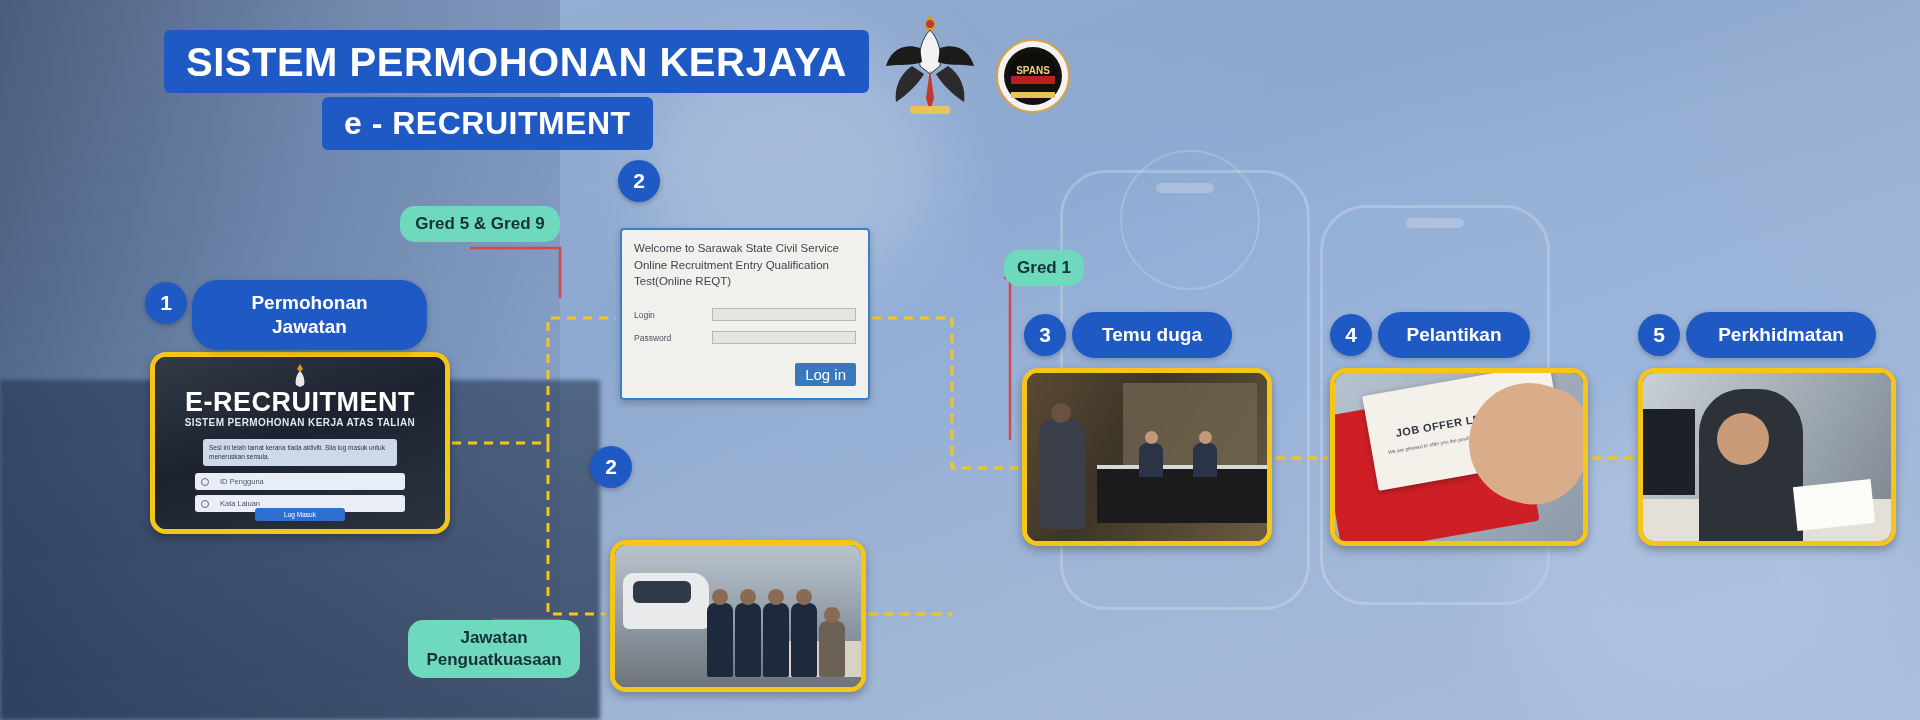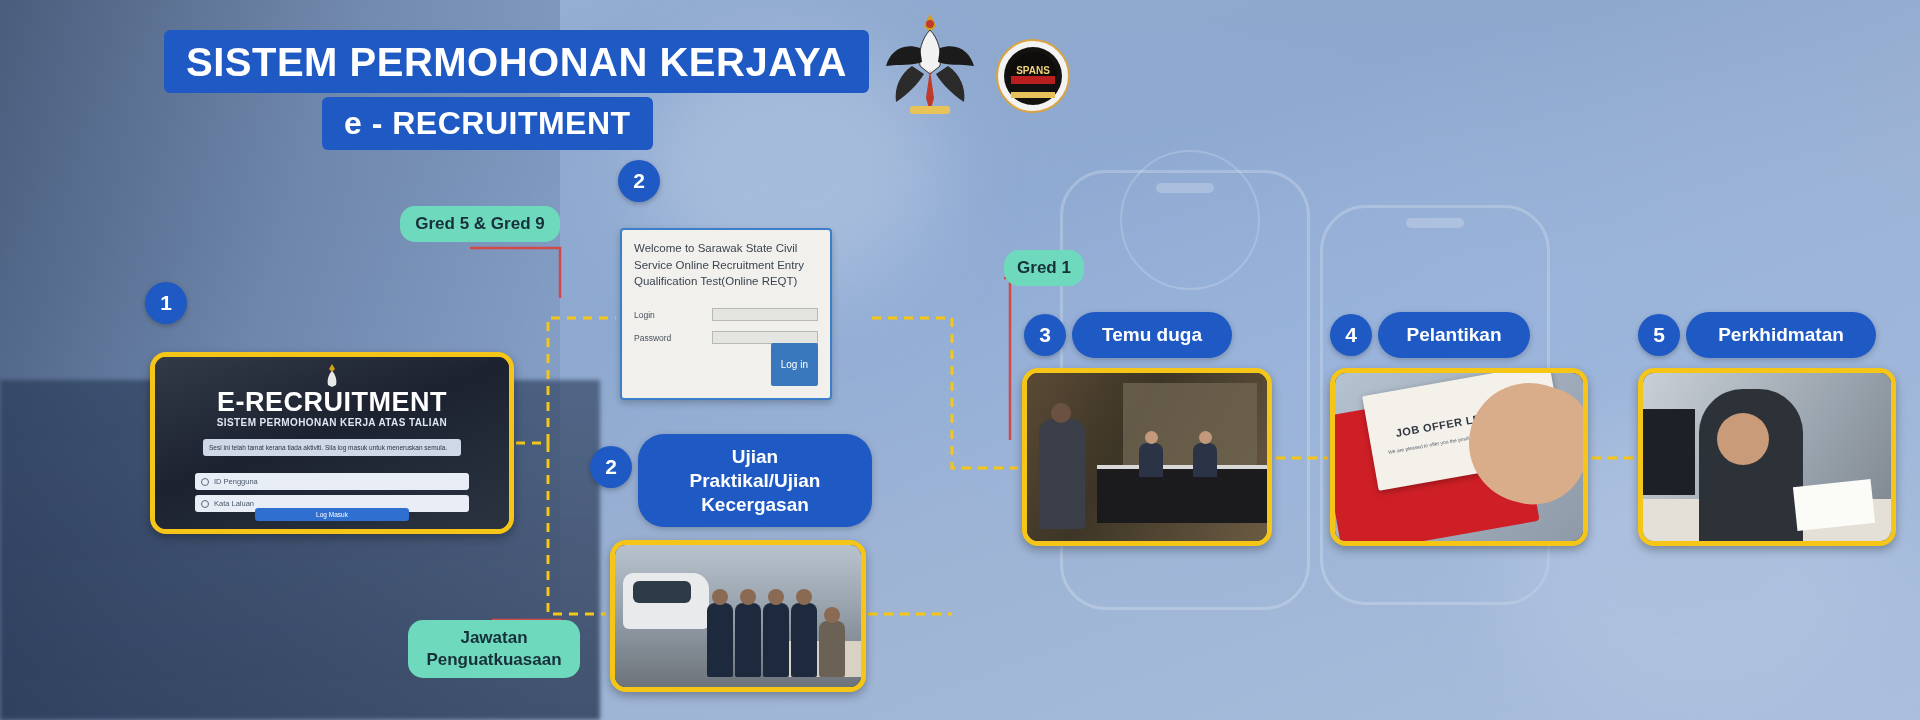--- a/index.html
+++ b/index.html
@@ -69,51 +69,51 @@
     position:absolute; z-index:6; line-height:1.3;
   }
   .photo-card {
     position:absolute; border: 5px solid #f5c518; border-radius: 16px;
     overflow:hidden; box-shadow: 0 4px 10px rgba(0,0,0,.3); z-index:5;
     background:#2a2f3a;
   }
   .conn { position:absolute; z-index:2; }
 
   
-  .c1 { left:150px; top:352px; width:364px; height:182px; }
+  .c1 { left:150px; top:352px; width:300px; height:182px; }
   .c1-inner{ position:absolute; inset:0;
     background: linear-gradient(160deg,#2c3340 0%, #1b2franchise 1%, #1c2230 45%, #2a3240 100%);
     background: linear-gradient(160deg,#333a47 0%, #1c2230 45%, #2b3341 100%);
   }
   .c1-crest{ position:absolute; left:50%; transform:translateX(-50%); top:6px; width:20px; height:24px;}
   .c1-h1{ position:absolute; left:0; right:0; top:30px; text-align:center; color:#fff;
     font-size:27px; font-weight:800; letter-spacing:.5px;}
   .c1-h2{ position:absolute; left:0; right:0; top:60px; text-align:center; color:#dfe6f2;
     font-size:10px; font-weight:700; letter-spacing:.4px;}
   .c1-note{ position:absolute; left:48px; right:48px; top:82px; background:#cfd8e6; border-radius:3px;
     font-size:6.5px; color:#2a3345; padding:4px 6px; line-height:1.45;}
   .c1-field{ position:absolute; left:40px; right:40px; height:17px; background:#e9eef6; border-radius:3px;
-    display:flex; align-items:center; gap:5px; padding:0 6px; font-size:7.5px; color:#4a5668;}
+    display:flex; align-items:center; gap:11px; padding:0 6px; font-size:7.5px; color:#4a5668;}
   .c1-field .dot{ width:8px; height:8px; border-radius:50%; border:1px solid #5b6a80; }
   .c1-btn{ position:absolute; left:100px; right:100px; bottom:8px; height:13px; border-radius:3px;
     background:#2f6fd0; color:#fff; font-size:6.5px; display:flex; align-items:center; justify-content:center;}
 
   
   .reqt {
-    position:absolute; left:620px; top:228px; width:212px; height:172px;
+    position:absolute; left:620px; top:228px; width:250px; height:172px;
     background:#f1f0ec; border:2px solid #3a7fc8; border-radius:4px; z-index:6;
     box-shadow:0 3px 7px rgba(0,0,0,.22); padding:10px 12px;
   }
   .reqt h4 { font-size:11.5px; color:#3b4450; font-weight:400; line-height:1.45; }
   .reqt .row { display:flex; align-items:center; margin-top:10px; }
   .reqt .row:first-of-type{ margin-top:18px; }
   .reqt .lbl { width:78px; font-size:8.5px; color:#49525e; }
   .reqt .inp { flex:1; height:13px; background:#e4e4e0; border:1px solid #b9b9b4; }
   .reqt .login-btn{ position:absolute; right:12px; bottom:12px; background:#3a78bd; color:#fff;
-    font-size:10px; padding:16px 10px; border-radius:2px; }
+    font-size:15px; padding:3px 10px; border-radius:2px; }
 
   
   .c2 { left:610px; top:540px; width:256px; height:152px; }
   .c2 .sky { position:absolute; inset:0; background:linear-gradient(180deg,#b8c2cc 0%, #97a2ad 45%, #6d737a 100%); }
   .c2 .car { position:absolute; left:8px; top:28px; width:86px; height:56px; background:#e8eaec; border-radius:10px 16px 6px 6px; }
   .c2 .car:after{ content:""; position:absolute; left:10px; top:8px; width:58px; height:22px; background:#2e3a48; border-radius:6px;}
   .c2 .table { position:absolute; left:150px; bottom:10px; width:100px; height:36px; background:#d8d2c4;}
   .c2 .p { position:absolute; bottom:10px; width:26px; height:74px; background:#1d2a3d; border-radius:8px 8px 2px 2px;}
   .c2 .p:after{ content:""; position:absolute; left:5px; top:-14px; width:16px; height:16px; border-radius:50%; background:#8a6a52;}
 
@@ -199,20 +199,21 @@
     <path d="M1276 458 H1328" stroke="#f5c518" stroke-width="3" fill="none" stroke-dasharray="9 7"></path>
 
     <path d="M1592 458 H1636" stroke="#f5c518" stroke-width="3" fill="none" stroke-dasharray="9 7"></path>
 
     <path d="M470 248 H560 V298" stroke="#d04a4a" stroke-width="2.5" fill="none"></path>
     <path d="M1004 278 H1010 V440" stroke="#d04a4a" stroke-width="2.5" fill="none"></path>
     <path d="M492 620 H560 V640" stroke="#d04a4a" stroke-width="2.5" fill="none"></path>
   </svg>
 
   <div class="step-badge" style="left:145px; top:282px;">1</div>
+  <div class="pill" style="left:192px; top:280px; width:235px;">Permohonan Jawatan</div>
 
   <div class="photo-card c1">
     <div class="c1-inner">
       <svg class="c1-crest" viewBox="0 0 20 24">
         <path d="M10 1 L13 6 L10 9 L7 6 Z" fill="#d4a017"></path>
         <path d="M10 8 C6 12 5 18 6 22 L10 24 L14 22 C15 18 14 12 10 8Z" fill="#e8e8e8"></path>
       </svg>
       <div class="c1-h1">E-RECRUITMENT</div>
       <div class="c1-h2">SISTEM PERMOHONAN KERJA ATAS TALIAN</div>
       <div class="c1-note">Sesi ini telah tamat kerana tiada aktiviti. Sila log masuk untuk meneruskan semula.</div>
@@ -239,21 +240,20 @@
       <span class="inp"></span>
     </div>
     <div class="row">
       <span class="lbl">Password</span>
       <span class="inp"></span>
     </div>
     <div class="login-btn">Log in</div>
   </div>
 
   <div class="step-badge" style="left:590px; top:446px;">2</div>
-  <div class="pill" style="left:638px; top:434px; width:234px;">Ujian Praktikal/Ujian Kecergasan</div>
 
   <div class="photo-card c2">
     <div class="sky"></div>
     <div class="car"></div>
     <div class="table"></div>
     <div class="p" style="left:92px;"></div>
     <div class="p" style="left:120px;"></div>
     <div class="p" style="left:148px;"></div>
     <div class="p" style="left:176px;"></div>
     <div class="p" style="left:204px; background:#6b6255; height:56px;"></div>

